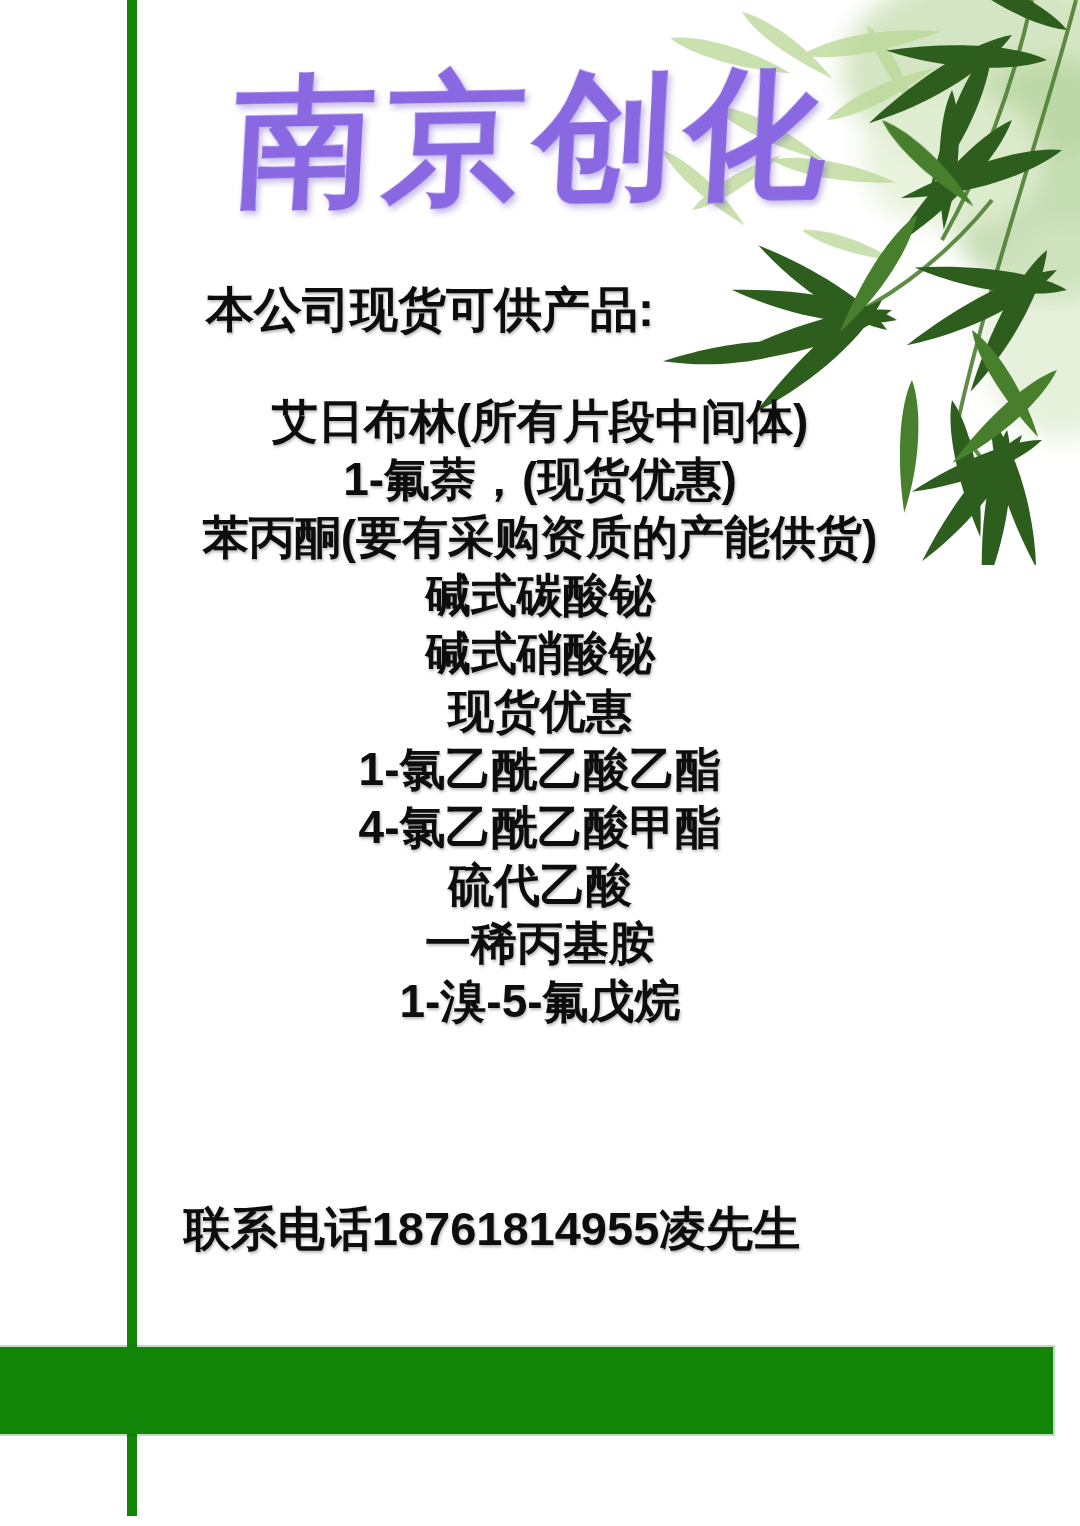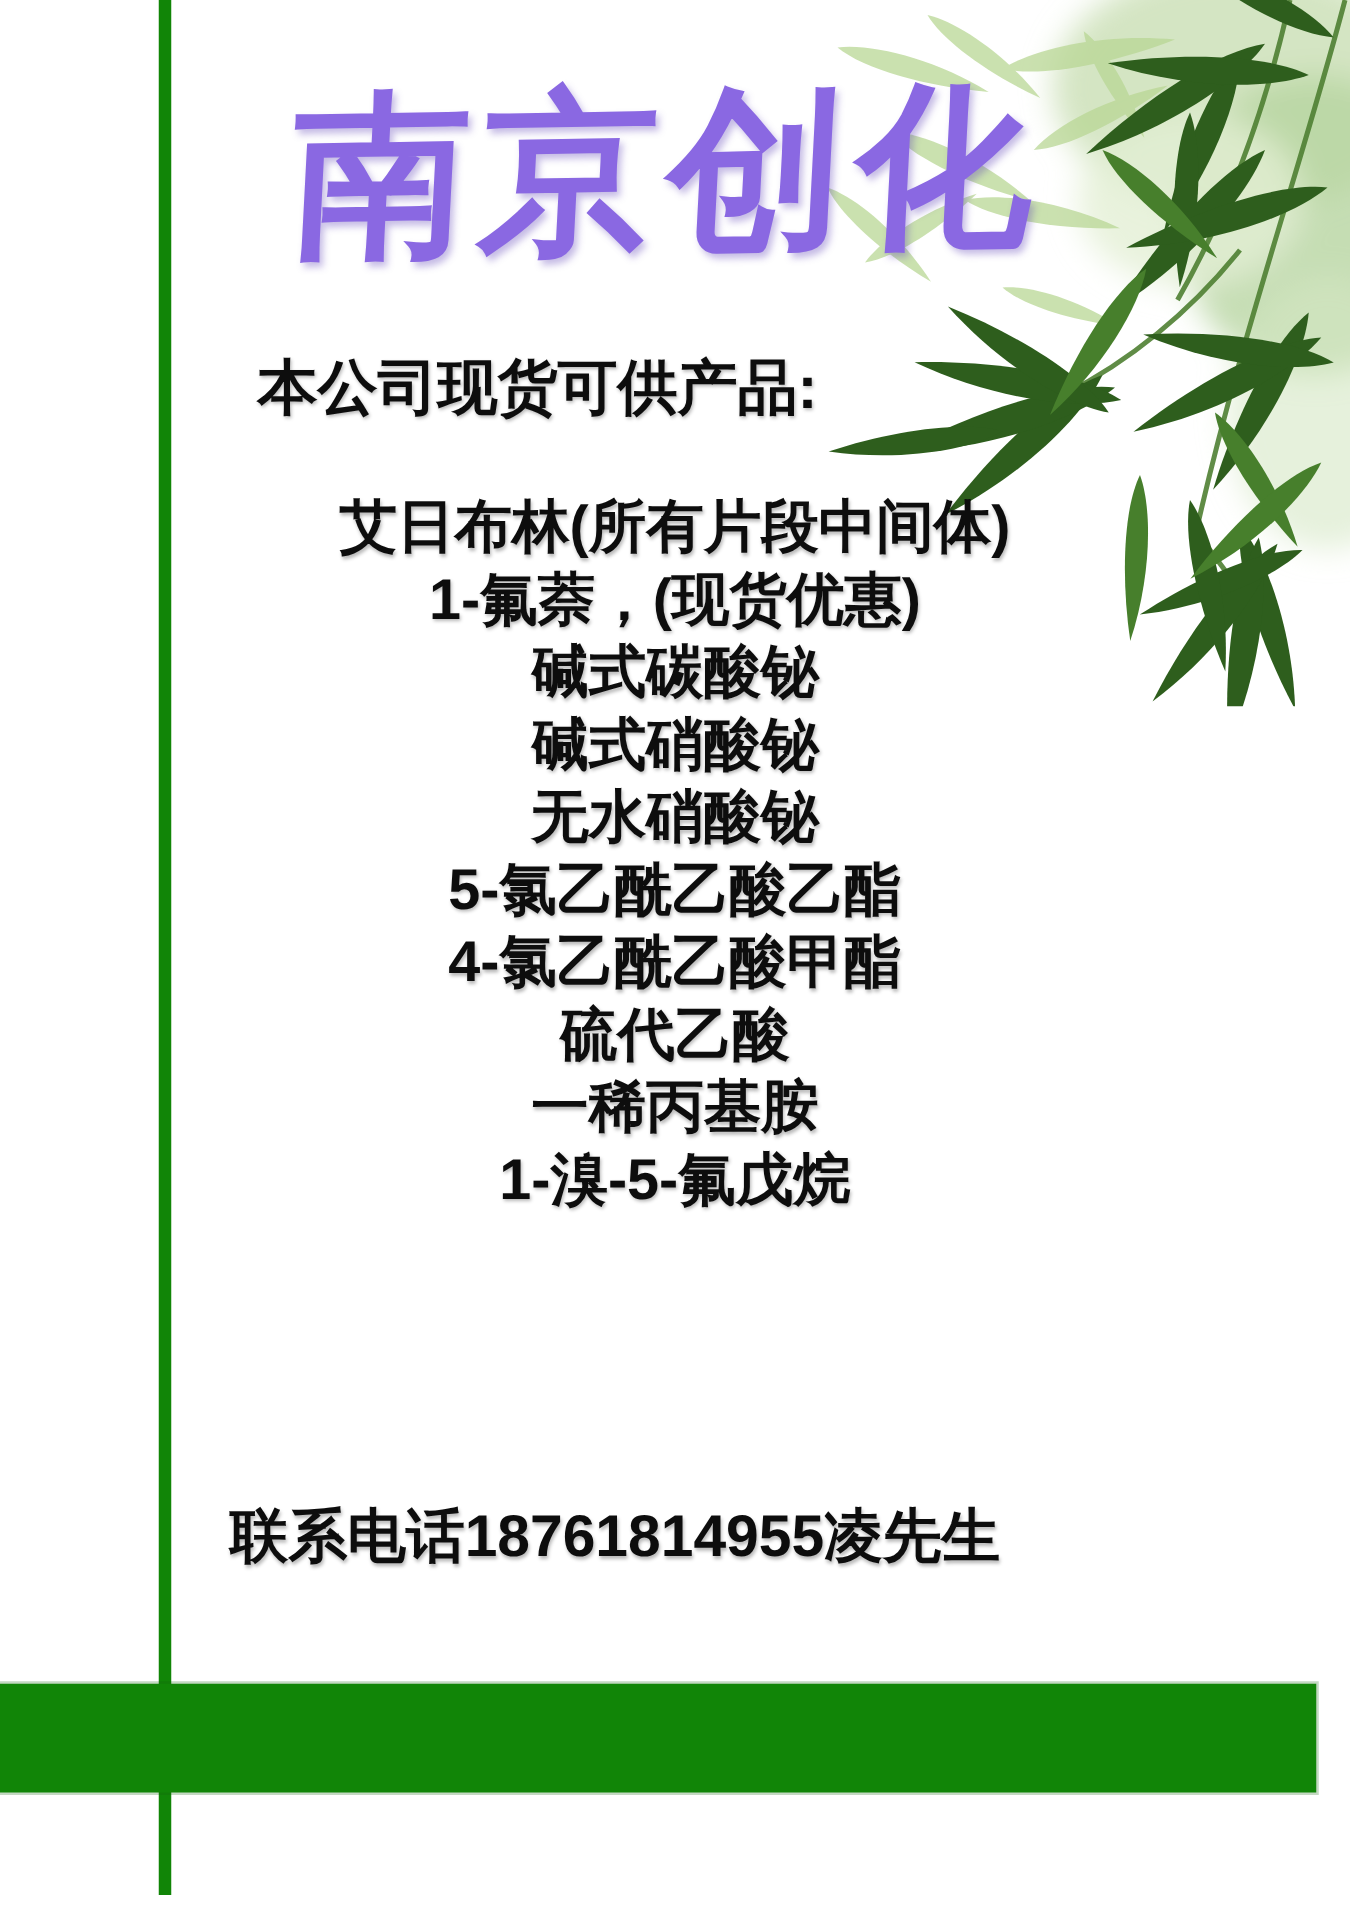--- a/index.html
+++ b/index.html
@@ -148,24 +148,25 @@
   <div class="v-line"></div>
   <div class="h-bar"></div>
 
   <div class="title">南京创化</div>
 
   <div class="heading">本公司现货可供产品:</div>
 
   <div class="products">
     <div class="product-line">艾日布林(所有片段中间体)</div>
     <div class="product-line">1-氟萘，(现货优惠)</div>
+    <div class="product-line">苯丙酮(要有采购资质的产能供货)</div>
     <div class="product-line">碱式碳酸铋</div>
     <div class="product-line">碱式硝酸铋</div>
-    <div class="product-line">无水硝酸铋</div>
-    <div class="product-line">5-氯乙酰乙酸乙酯</div>
+    <div class="product-line">现货优惠</div>
+    <div class="product-line">1-氯乙酰乙酸乙酯</div>
     <div class="product-line">4-氯乙酰乙酸甲酯</div>
     <div class="product-line">硫代乙酸</div>
     <div class="product-line">一稀丙基胺</div>
     <div class="product-line">1-溴-5-氟戊烷</div>
   </div>
 
   <div class="contact">联系电话18761814955凌先生</div>
 
 </div>
 

